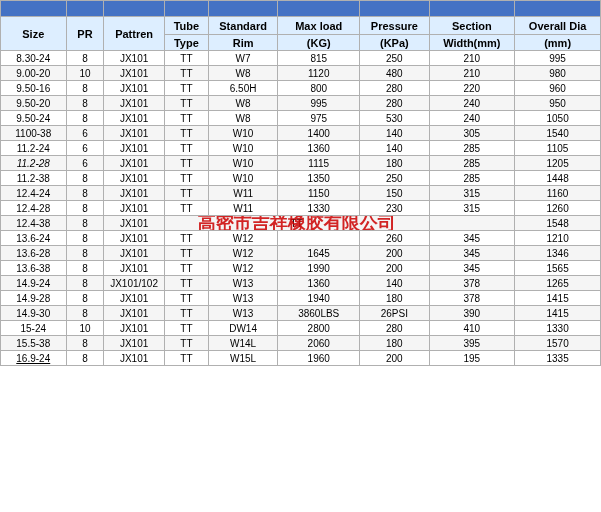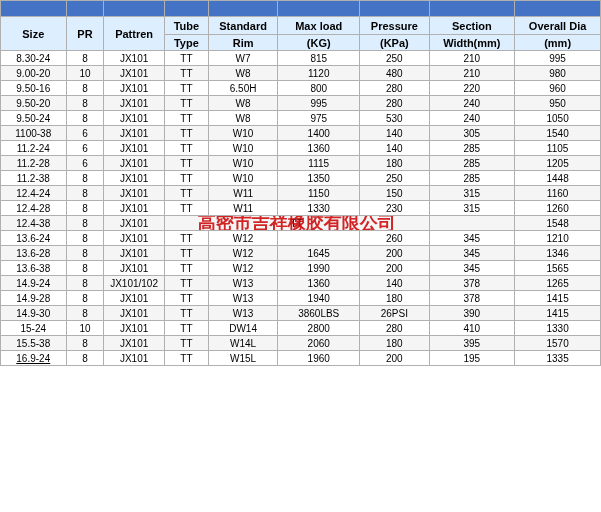--- a/index.html
+++ b/index.html
@@ -204,21 +204,21 @@
           <td style="position: relative;">6</td>
           <td style="position: relative;">JX101</td>
           <td style="position: relative;">TT</td>
           <td style="position: relative;">W10</td>
           <td style="position: relative;">1360</td>
           <td style="position: relative;">140</td>
           <td style="position: relative;">285</td>
           <td style="position: relative;">1105</td>
         </tr>
         <tr class="data-row">
-          <td style="position: relative;">11.2-28</td>
+          <td style="position: relative; font-style: italic;">11.2-28</td>
           <td style="position: relative;">6</td>
           <td style="position: relative;">JX101</td>
           <td style="position: relative;">TT</td>
           <td style="position: relative;">W10</td>
           <td style="position: relative;">1115</td>
           <td style="position: relative;">180</td>
           <td style="position: relative;">285</td>
           <td style="position: relative;">1205</td>
         </tr>
         <tr class="data-row">

